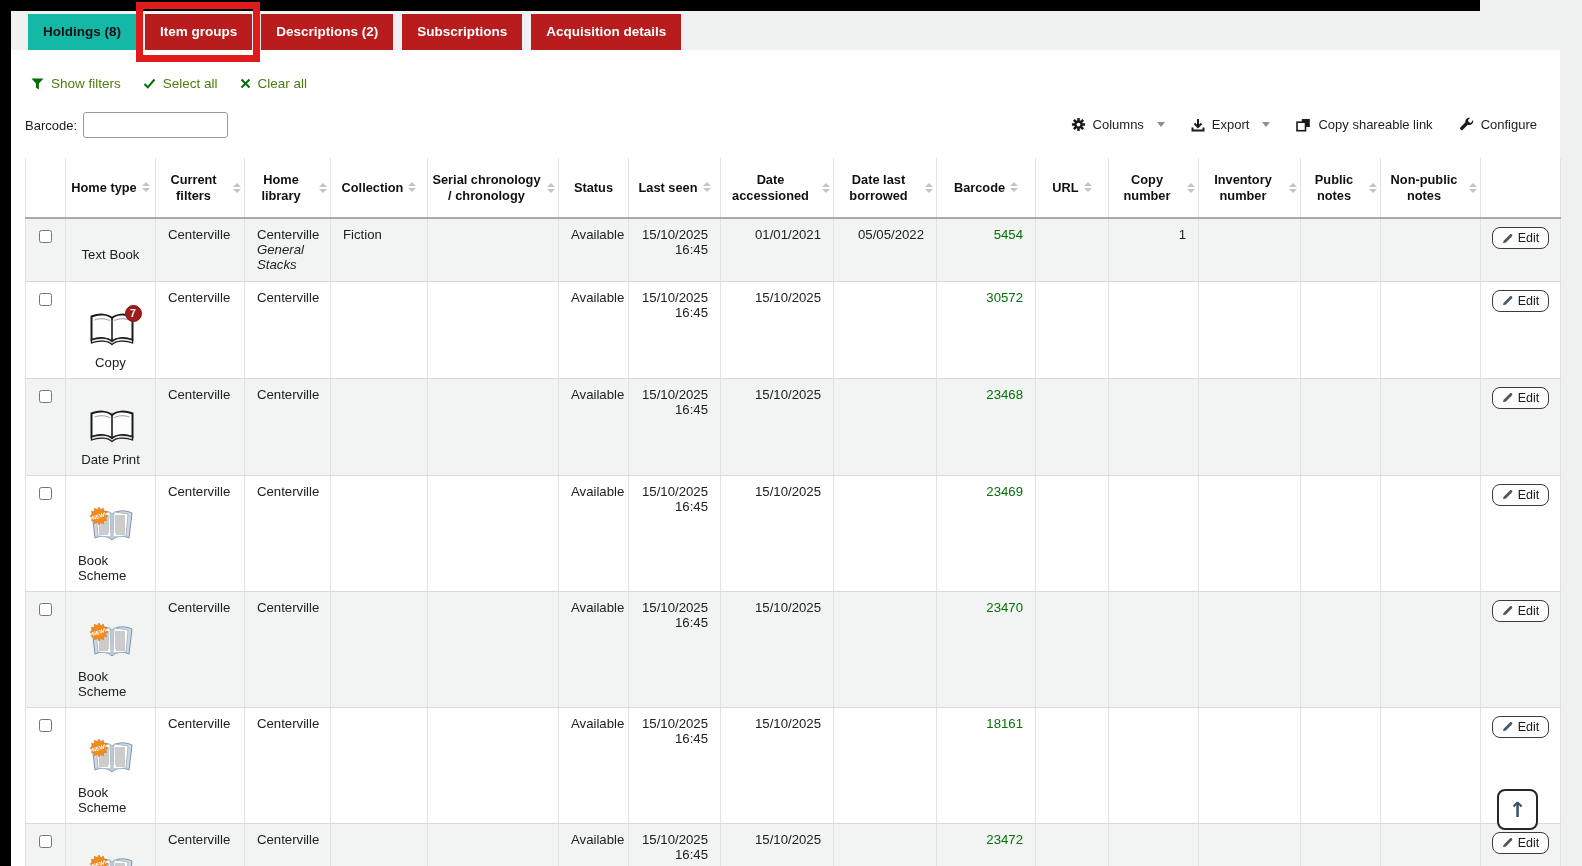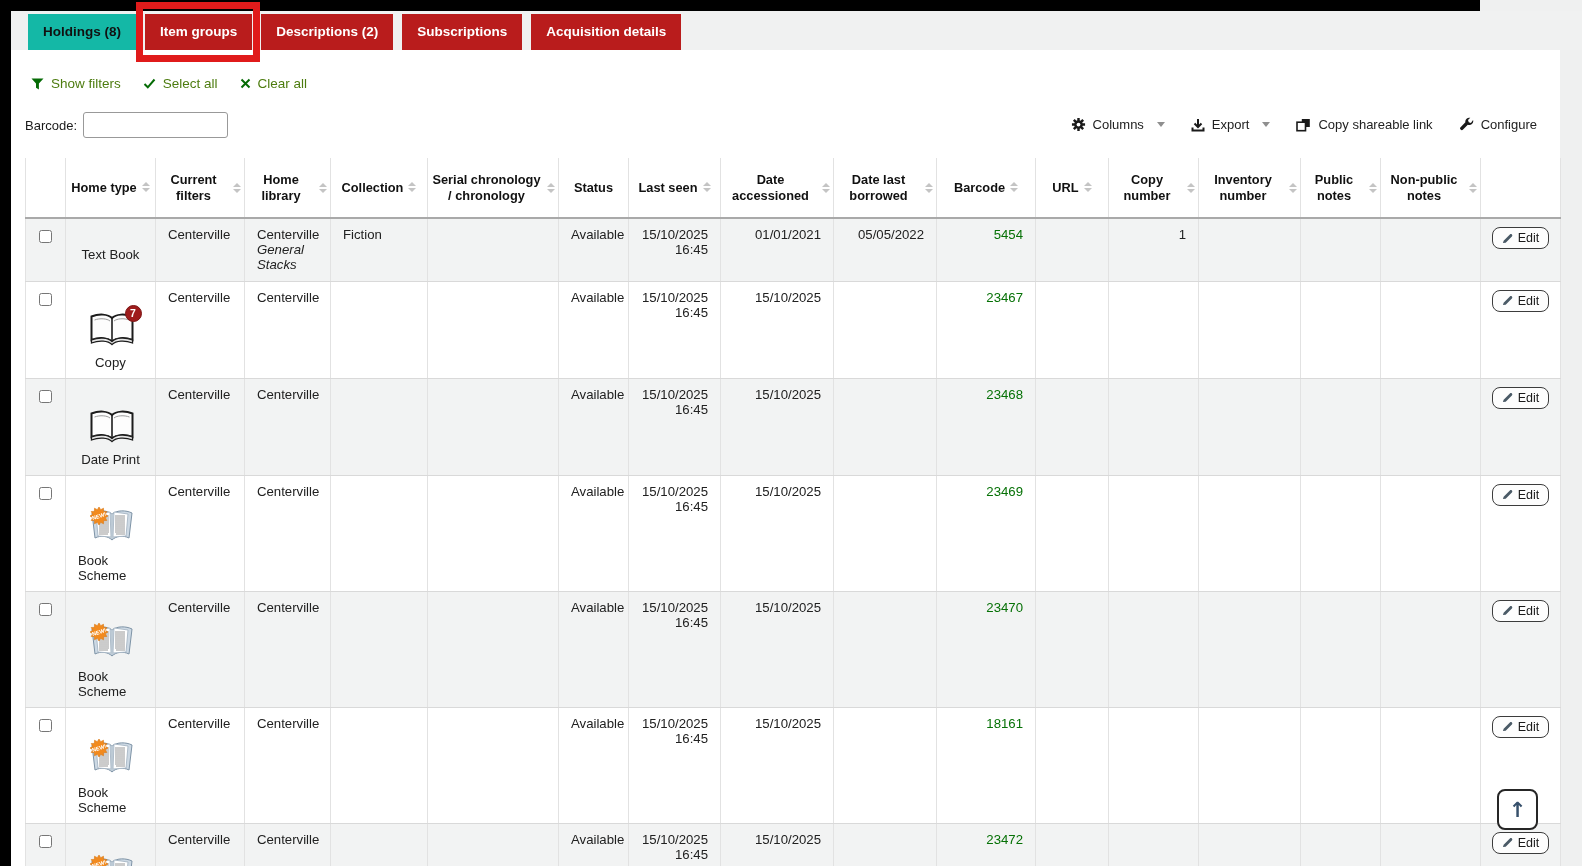--- a/index.html
+++ b/index.html
@@ -388,21 +388,21 @@
     </td>
     <td class="c-coll"></td>
     <td class="c-serial"></td>
     <td class="c-status">Available</td>
     <td class="c-lastseen">
       <div>15/10/2025</div>
       <div>16:45</div>
     </td>
     <td class="c-dateacc">15/10/2025</td>
     <td class="c-datelast"></td>
-    <td class="c-barcode"><a>23467</a></td>
+    <td class="c-barcode"><a>30572</a></td>
     <td class="c-url"></td>
     <td class="c-copynum"></td>
     <td class="c-invnum"></td>
     <td class="c-pubnotes"></td>
     <td class="c-nonpub"></td>
     <td class="c-edit">
       <button class="edit-btn">
         <svg width="11" height="11" viewBox="0 0 12 12">
                 <path d="M1,11 L1.8,8.4 L8.6,1.6 C9.2,1 10.2,1 10.8,1.6 C11.4,2.2 11.4,3.2 10.8,3.8 L4,10.6 L1,11 Z" fill="#4a5a66"></path>
               </svg>

